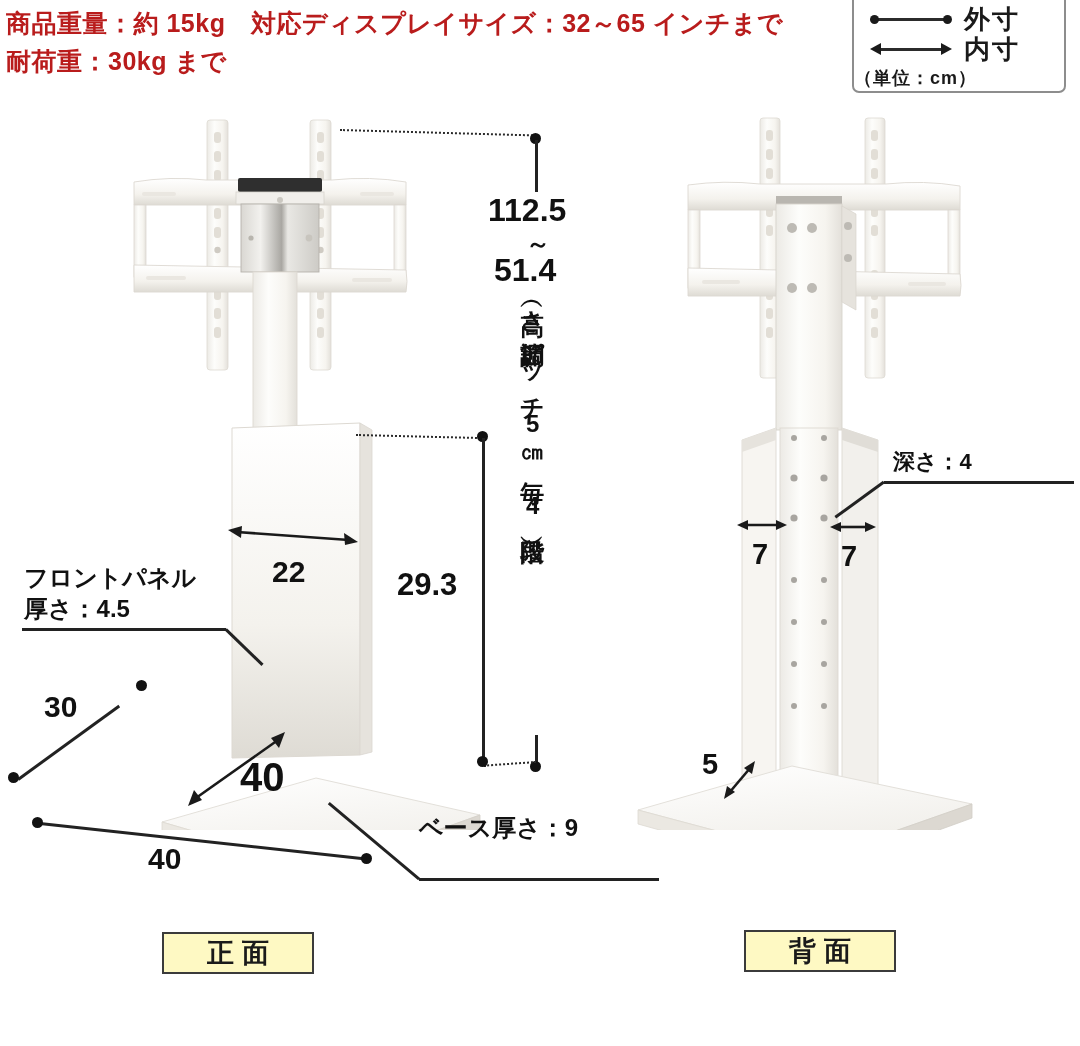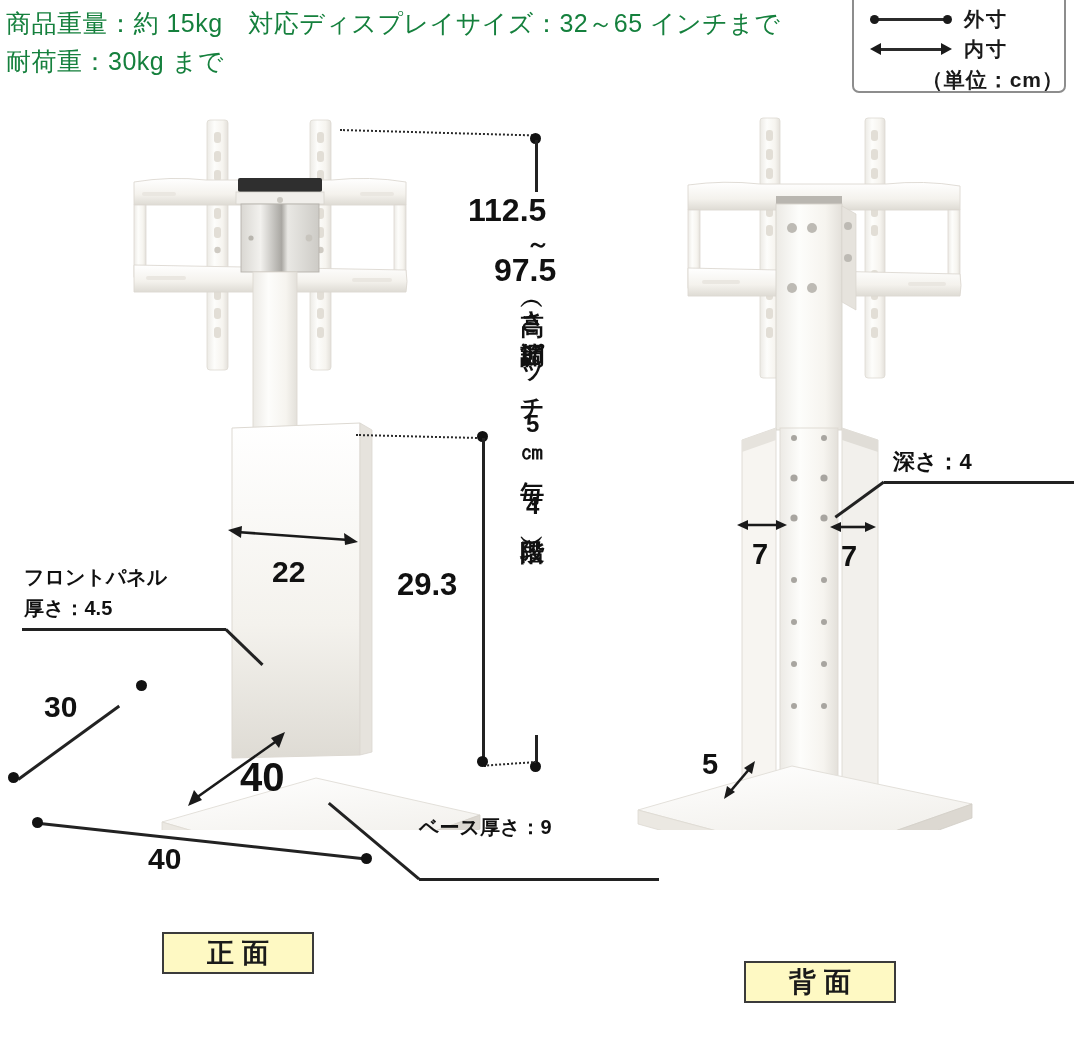--- a/index.html
+++ b/index.html
@@ -8,59 +8,59 @@
     background: #ffffff;
     font-family: "Liberation Sans", "DejaVu Sans", sans-serif;
     color: #1a1a1a;
     overflow: hidden;
   }
   #page { position: relative; width: 1080px; height: 1046px; background:#fff; }
 
   
   .spec-block { position: absolute; left: 6px; top: 4px; }
   .spec-line {
-    font-size: 25px; font-weight: 400; line-height: 38px;
-    letter-spacing: 0.5px; white-space: nowrap; color:#15803d;
+    font-size: 25px; font-weight: 700; line-height: 38px;
+    letter-spacing: 0.5px; white-space: nowrap; color:#b91c1c;
   }
 
   
   .legend {
     position: absolute; left: 852px; top: -12px;
     width: 214px; height: 105px;
     border: 2px solid #8d8d8d; border-radius: 7px;
     background: #fff;
     padding-top: 14px;
   }
   .legend-row { display: flex; align-items: center; height: 30px; padding-left: 16px; }
-  .legend-label { font-size: 20px; font-weight: 700; margin-left: 12px; letter-spacing:2px; }
+  .legend-label { font-size: 26px; font-weight: 700; margin-left: 12px; letter-spacing:2px; }
   .leg-sym { position: relative; width: 82px; height: 14px; }
   .leg-sym .bar { position: absolute; top: 6px; left: 4px; right: 4px; height: 2.5px; background:#2b2b2b; }
   .leg-sym .dot { position:absolute; top:3px; width:9px; height:9px; border-radius:50%; background:#1a1a1a; }
   .leg-sym .dot.l { left: 0; } .leg-sym .dot.r { right: 0; }
   .leg-sym .ar { position:absolute; top:1px; width:0; height:0;
      border-top:6px solid transparent; border-bottom:6px solid transparent; }
   .leg-sym .ar.l { left:0; border-right:11px solid #1a1a1a; }
   .leg-sym .ar.r { right:0; border-left:11px solid #1a1a1a; }
-  .legend-unit { text-align:right; font-size:21px; font-weight:700; margin-top:2px; letter-spacing:1px; }
+  .legend-unit { text-align:left; font-size:18px; font-weight:700; margin-top:2px; letter-spacing:1px; }
 
   
   .stand { position:absolute; }
 
   
   #front-stand { left: 120px; top: 110px; width: 370px; height: 720px; }
   #back-stand  { left: 620px; top: 110px; width: 380px; height: 720px; }
 
   
   .caption {
     position:absolute; border:2px solid #3b3b3b; background:#fef9c3;
     display:flex; align-items:center; justify-content:center;
     font-size:27px; font-weight:700; letter-spacing:8px; text-indent:8px;
   }
   #cap-front { left:162px; top:932px; width:152px; height:42px; }
-  #cap-back  { left:744px; top:930px; width:152px; height:42px;margin-top:31px; }
+  #cap-back  { left:744px; top:930px; width:152px; height:42px; }
 
   
   .dimlabel { position:absolute; font-weight:700; color:#111; white-space:nowrap; }
   .vline { position:absolute; width:2.5px; background:#222; }
   .hline { position:absolute; height:2.5px; background:#222; }
   .dot {
     position:absolute; width:11px; height:11px; border-radius:50%;
     background:#121212;
   }
   .dotted {
@@ -73,21 +73,21 @@
   .vtext {
     position:absolute;
     writing-mode: vertical-rl;
     text-orientation: upright;
     font-size:24px; font-weight:700; line-height:1.05;
     letter-spacing:1px;
     color:#111;
   }
 
   
-  .callout { position:absolute; font-size:20px; font-weight:700; line-height:31px; white-space:nowrap; color:#111; }
+  .callout { position:absolute; font-size:24px; font-weight:700; line-height:31px; white-space:nowrap; color:#111; }
 </style>
 </head>
 <body>
 
 <div id="page">
 
   <div class="spec-block">
     <div class="spec-line">商品重量：約 15kg　対応ディスプレイサイズ：32～65 インチまで</div>
     <div class="spec-line">耐荷重：30kg まで</div>
   </div>
@@ -297,23 +297,23 @@
       <path d="M18 700 L172 656 L352 694 L198 748 Z" fill="url(#baseTop)" stroke="#e3e0da" stroke-width="1"></path>
       <path d="M18 700 L18 714 L198 764 L198 748 Z" fill="#ebe8e2" stroke="#ddd9d2" stroke-width="0.8"></path>
       <path d="M198 748 L198 764 L352 708 L352 694 Z" fill="#dcd8d1" stroke="#d2cec7" stroke-width="0.8"></path>
     </g>
   </svg>
 
   <div class="dotted" style="left:340px; top:129px; width:196px; transform:rotate(1.6deg); transform-origin:0 50%;"></div>
   <div class="dot" style="left:530px; top:133px;"></div>
   <div class="vline" style="left:535px; top:140px; height:52px;"></div>
 
-  <div class="dimlabel" style="left:468px; top:192px; font-size:32px;">112.5</div>
+  <div class="dimlabel" style="left:488px; top:192px; font-size:32px;">112.5</div>
   <div class="dimlabel" style="left:526px; top:228px; font-size:24px;">～</div>
-  <div class="dimlabel" style="left:494px; top:252px; font-size:32px;">97.5</div>
+  <div class="dimlabel" style="left:494px; top:252px; font-size:32px;">51.4</div>
 
   <div class="vtext" style="left:520px; top:292px; height:452px;">（高さ調節ピッチ5㎝毎 4段階）</div>
 
   <div class="vline" style="left:535px; top:735px; height:30px;"></div>
   <div class="dot" style="left:530px; top:761px;"></div>
   <div class="dotted" style="left:484px; top:761px; width:52px; transform:rotate(-4deg); transform-origin:100% 50%;"></div>
 
   <div class="dotted" style="left:356px; top:434px; width:124px; transform:rotate(1.4deg); transform-origin:0 50%;"></div>
   <div class="dot" style="left:477px; top:431px;"></div>
   <div class="vline" style="left:482px; top:438px; height:322px;"></div>

